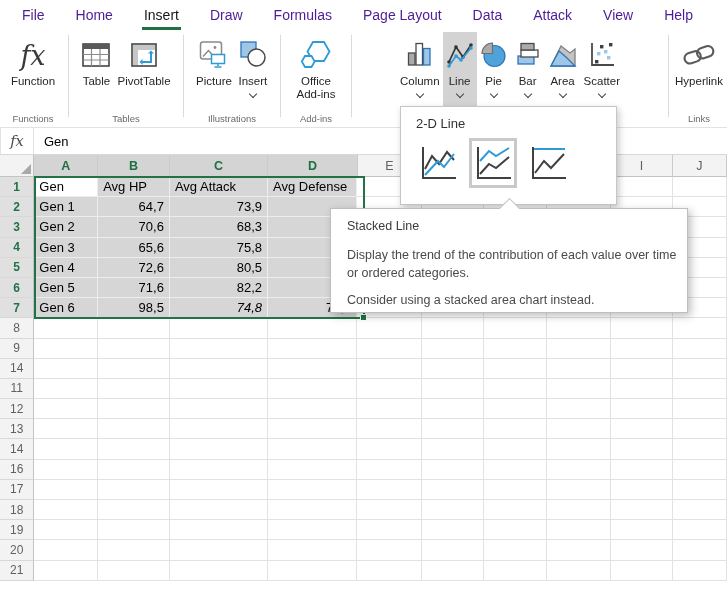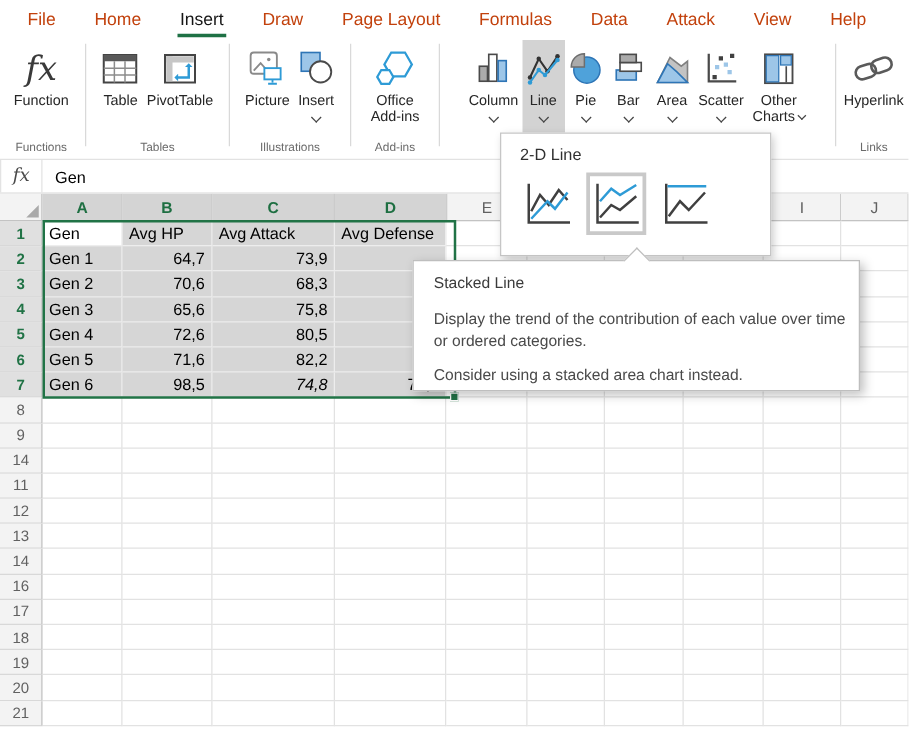--- a/index.html
+++ b/index.html
@@ -4,21 +4,21 @@
 <style>
   * { margin:0; padding:0; box-sizing:border-box; }
   html,body { background:#fff; }
   #root {
     position:relative; width:727px; height:601px; overflow:hidden;
     background:#fff; font-family:"Liberation Sans", sans-serif; color:#262626;
   }
   
   .tabbar { position:absolute; top:0; left:0; right:0; height:30px;
     display:flex; align-items:stretch; padding-left:20px; gap:27px; background:#fff; }
-  .tab { font-size:14px; color:#c2410c; display:flex; align-items:center;
+  .tab { font-size:14px; color:#4c1d95; display:flex; align-items:center;
     padding:3px 2px 0; border-bottom:3px solid transparent; cursor:default; }
   .tab.active { color:#151515; border-bottom-color:#1E7145; }
   
   .ribbon { position:absolute; top:30px; left:0; right:0; height:98px;
     background:#fff; border-bottom:1px solid #E2E2E2; display:flex; align-items:stretch; }
   .rgroup { display:flex; flex-direction:column; align-items:center; padding-top:2px; }
   .rbtns { display:flex; flex:1; align-items:flex-start; justify-content:center; }
   .gl { height:17px; font-size:9.5px; color:#6A6A6A; display:flex; align-items:center; }
   .rbtn { display:flex; flex-direction:column; align-items:center; padding:5px 3px 0; }
   .rbtn.active { background:#D3D3D3; height:76px; }
@@ -89,22 +89,22 @@
 </head>
 <body>
 
 <div id="root">
 
   <div class="tabbar" id="tabbar">
       <div class="tab">File</div>
       <div class="tab">Home</div>
       <div class="tab active">Insert</div>
       <div class="tab">Draw</div>
+      <div class="tab">Formulas</div>
       <div class="tab">Page Layout</div>
-      <div class="tab">Formulas</div>
       <div class="tab">Data</div>
       <div class="tab">Attack</div>
       <div class="tab">View</div>
       <div class="tab">Help</div>
     </div>
 
   <div class="ribbon">
 
     <div class="rgroup" style="width:66px">
       <div class="rbtns">
@@ -278,31 +278,20 @@
               <rect x="9" y="11" width="3.4" height="3.4" fill="#9DC6E8"></rect>
               <rect x="16" y="9" width="3.4" height="3.4" fill="#9DC6E8"></rect>
               <rect x="19" y="15" width="3.4" height="3.4" fill="#9DC6E8"></rect>
             </svg>
           </div>
           <div class="rlabel">Scatter</div>
           <div class="chevslot">
               <span class="chev"></span>
             </div>
         </div>
-        <div class="rbtn">
-          <div class="icon-box">
-            <svg width="28" height="28" viewBox="0 0 28 28">
-              <rect x="3" y="2.5" width="22" height="23" fill="#fff" stroke="#4A4A4A" stroke-width="1.5"></rect>
-              <rect x="4" y="3.5" width="10" height="21" fill="#9DC6E8" stroke="#2E75B6" stroke-width="1"></rect>
-              <rect x="15.5" y="3.5" width="8.5" height="7.5" fill="#9DC6E8" stroke="#2E75B6" stroke-width="1"></rect>
-              <path d="M20 12 V25" stroke="#4A4A4A" stroke-width="1.3"></path>
-            </svg>
-          </div>
-          <div class="rlabel wraplabel"><span>Other Charts</span><span class="chev inline"></span></div>
-        </div>
       </div>
       <div class="gl"></div>
     </div>
     <div class="vsep"></div>
 
     <div class="rgroup" style="flex:1">
       <div class="rbtns">
         <div class="rbtn">
           <div class="icon-box">
             <svg width="36" height="26" viewBox="0 0 36 26">

